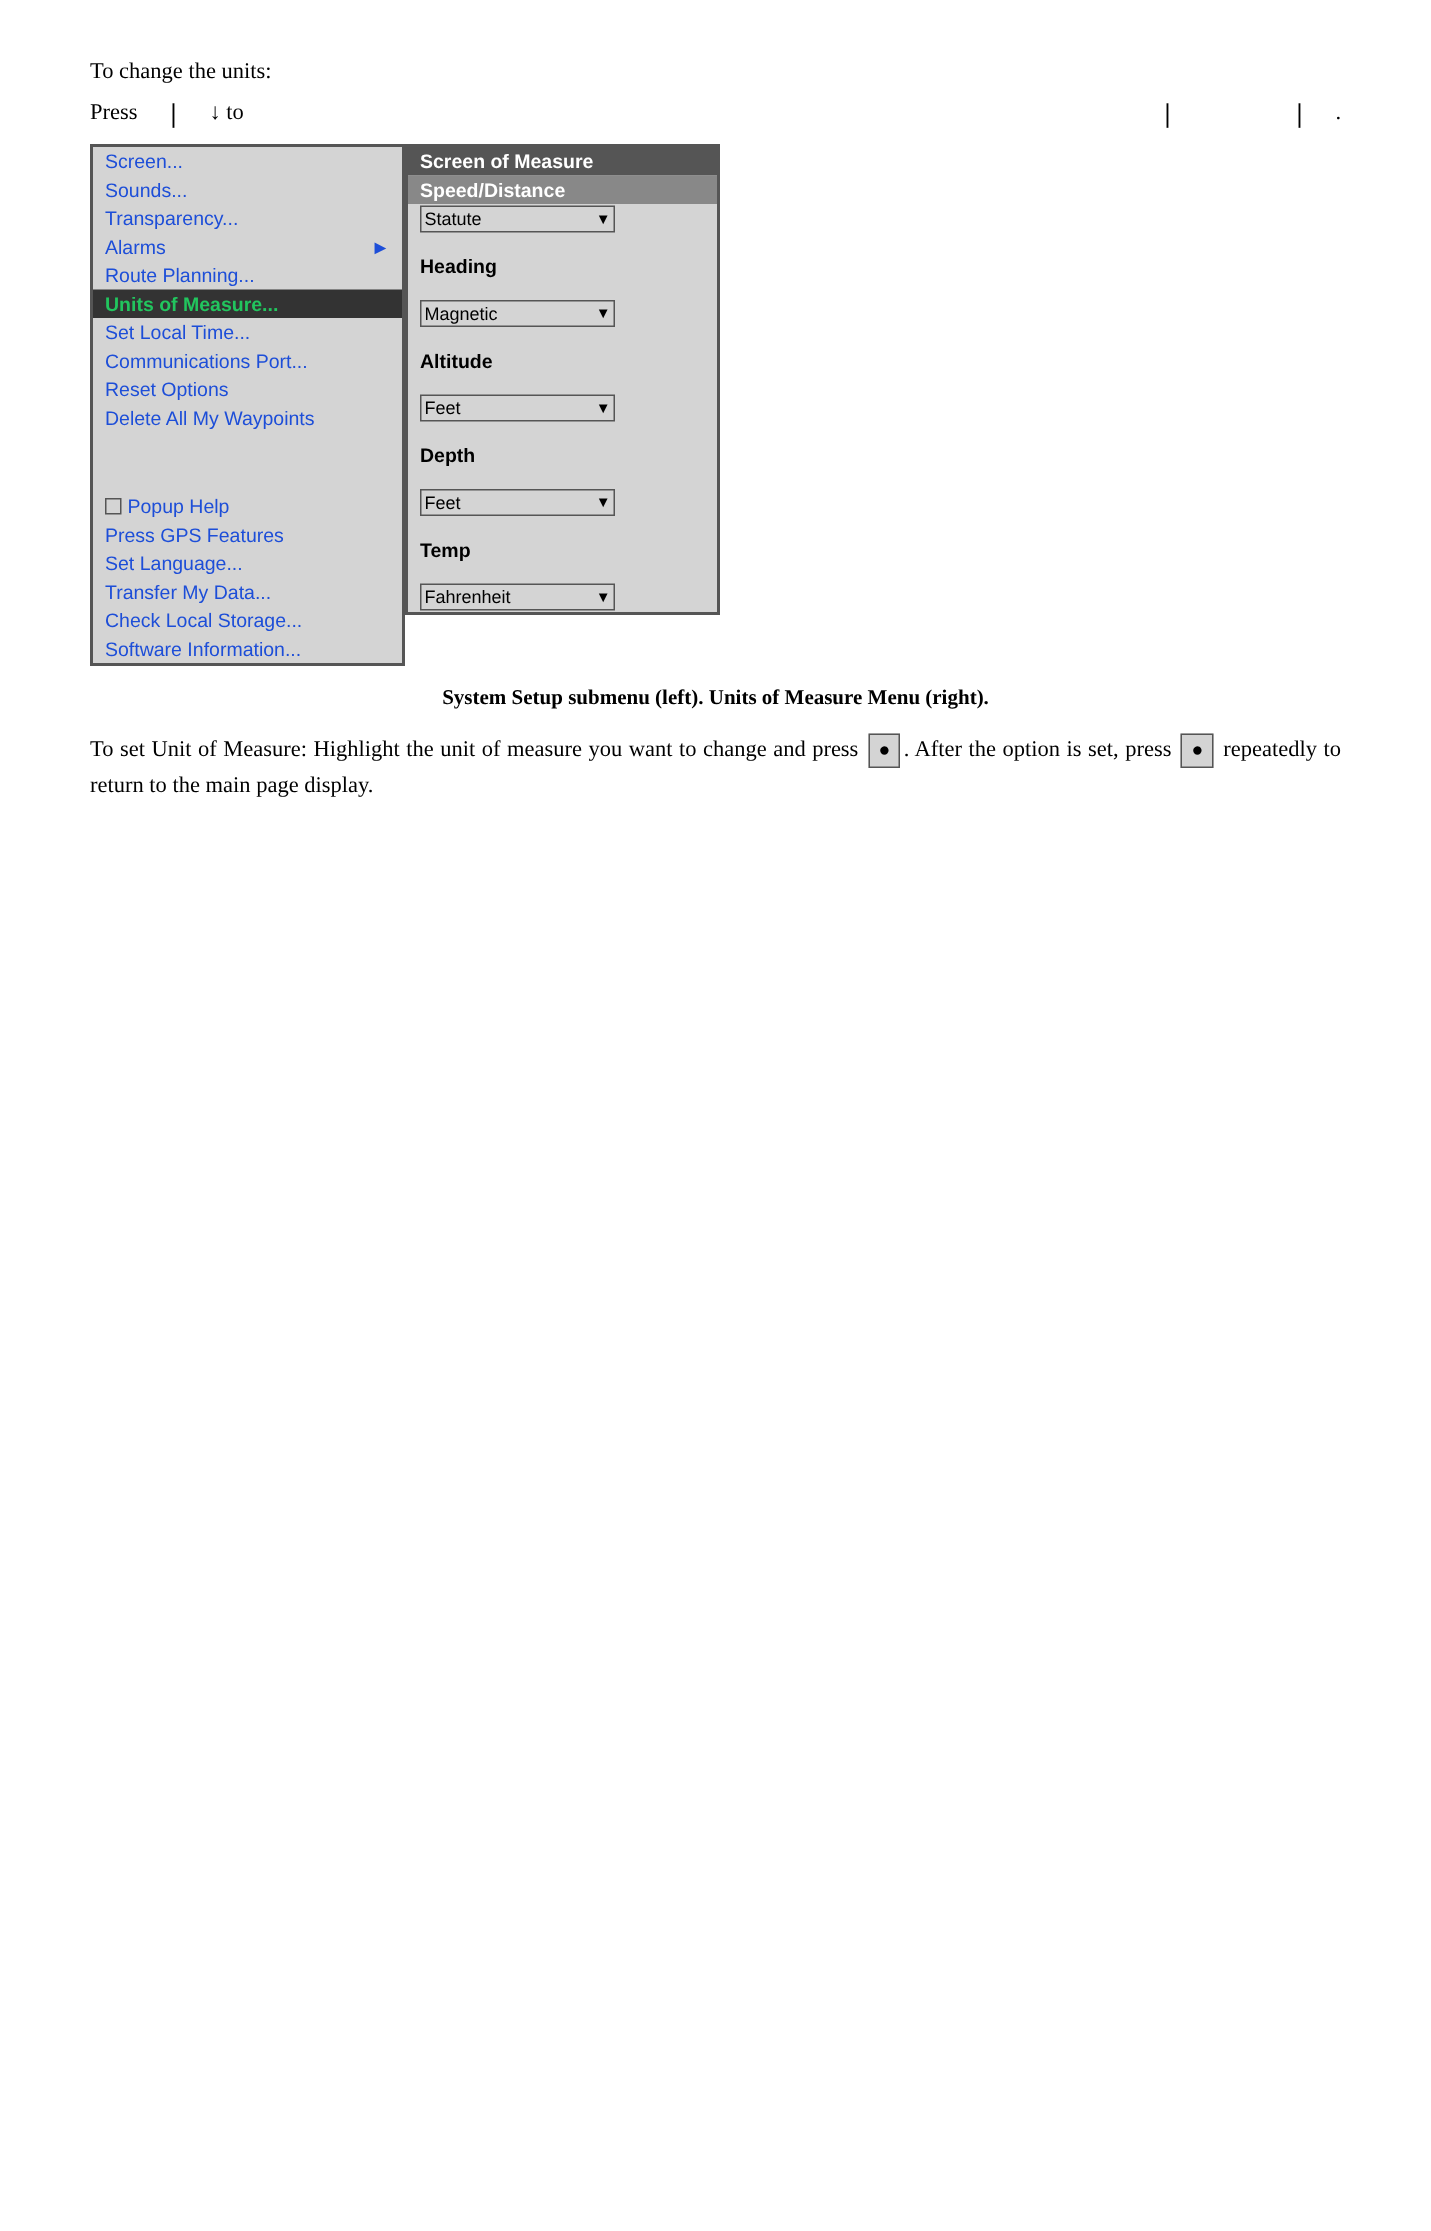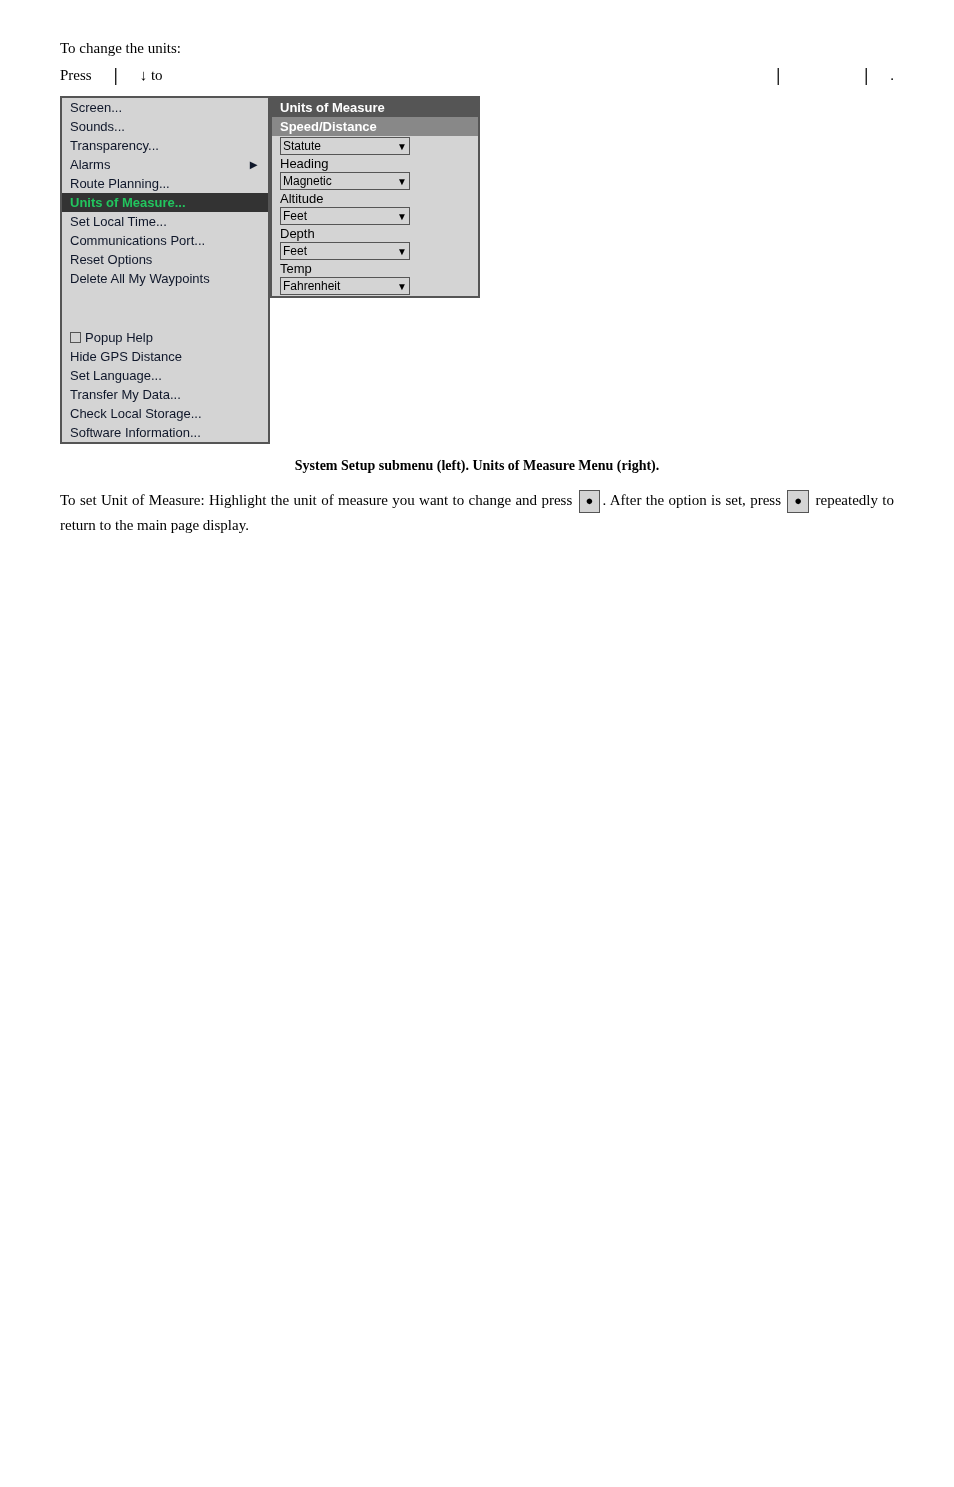--- a/index.html
+++ b/index.html
@@ -48,21 +48,21 @@
       background: #d4d4d4;
       width: 210px;
       font-size: 13px;
       font-family: sans-serif;
     }
 
     .left-menu .menu-item {
       padding: 2px 8px;
       cursor: pointer;
       white-space: nowrap;
-      color: #0f172a;
+      color: #1d4ed8;
     }
 
     .left-menu .menu-item.highlighted {
       background: #333;
       color: #22c55e;
       font-weight: bold;
     }
 
     .left-menu .menu-item.has-arrow {
       display: flex;
@@ -124,22 +124,22 @@
       display: flex;
       align-items: center;
       justify-content: space-between;
     }
 
     .right-menu .row .dropdown .arrow {
       font-size: 10px;
     }
 
     .right-menu .section-label {
-      padding: 0 8px;
-      font-weight: normal;
+      padding: 14px 8px;
+      font-weight: bold;
     }
 
     .caption-line {
       text-align: center;
       font-weight: bold;
       font-size: 14px;
       margin-bottom: 14px;
     }
 
     .description-block {
@@ -192,29 +192,29 @@
     <div class="menu-item">Route Planning...</div>
     <div class="menu-item highlighted">Units of Measure...</div>
     <div class="menu-item">Set Local Time...</div>
     <div class="menu-item">Communications Port...</div>
     <div class="menu-item">Reset Options</div>
     <div class="menu-item">Delete All My Waypoints</div>
     <div class="menu-item checkbox-item">
       <span class="cb"></span>
       <span>Popup Help</span>
     </div>
-    <div class="menu-item">Hide GPS Distance</div>
+    <div class="menu-item">Press GPS Features</div>
     <div class="menu-item">Set Language...</div>
     <div class="menu-item">Transfer My Data...</div>
     <div class="menu-item">Check Local Storage...</div>
     <div class="menu-item">Software Information...</div>
   </div>
 
   <div class="right-menu">
-    <div class="menu-header">Units of Measure</div>
+    <div class="menu-header">Screen of Measure</div>
 
     <div class="section-header">Speed/Distance</div>
     <div class="row">
       <div class="dropdown">
         <span>Statute</span>
         <span class="arrow">▼</span>
       </div>
     </div>
 
     <div class="section-label">Heading</div>

